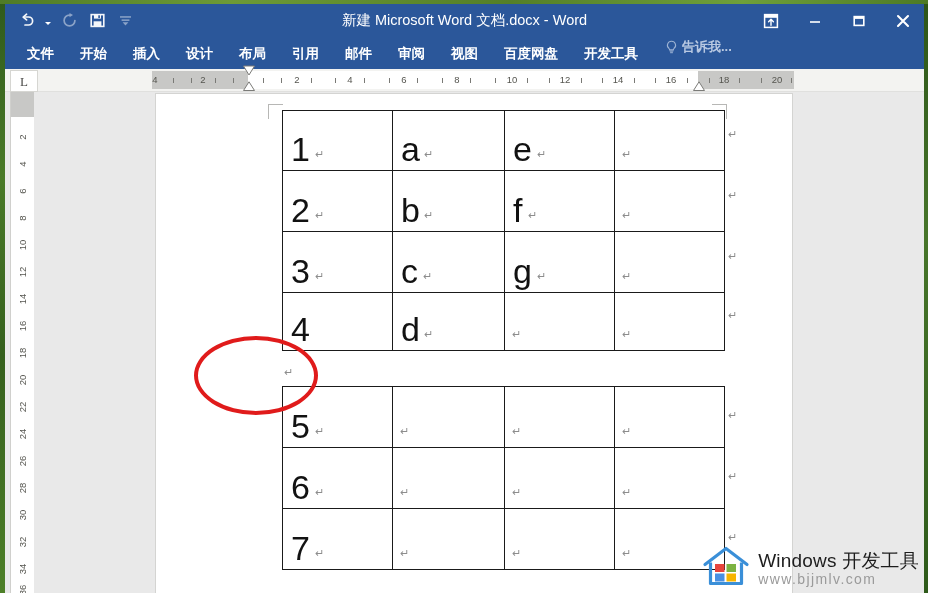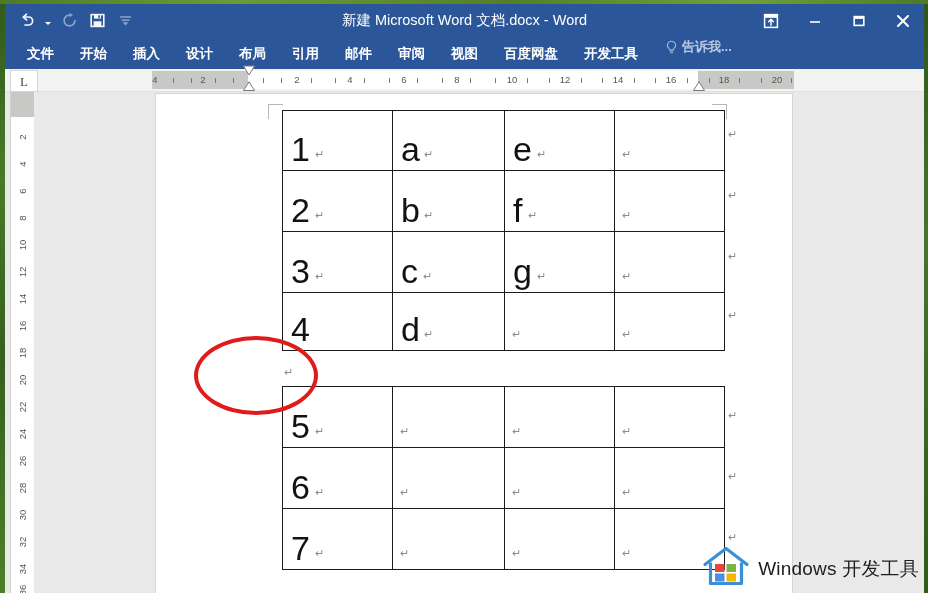--- a/index.html
+++ b/index.html
@@ -713,18 +713,19 @@
             <path d="M4 19.5 L25 3.5 L46 19.5" fill="none" stroke="#3a8fd8" stroke-width="3.2" stroke-linecap="round" stroke-linejoin="round"></path>
             <path d="M9.5 17.5 L9.5 38.5 L40.5 38.5 L40.5 17.5" fill="none" stroke="#3a8fd8" stroke-width="3.2" stroke-linejoin="round"></path>
             <rect x="14" y="19" width="9.5" height="8" fill="#e8453c"></rect>
             <rect x="25.5" y="19" width="9.5" height="8" fill="#7cb342"></rect>
             <rect x="14" y="28.5" width="9.5" height="8" fill="#4a90e2"></rect>
             <rect x="25.5" y="28.5" width="9.5" height="8" fill="#f7b500"></rect>
           </svg>
         </span>
         <span class="wm-text">
           <span class="wm-line1"><span>Windows </span><span class="cn">开发工具</span></span>
+          <span class="wm-line2" style="display:block;">www.bjjmlv.com</span>
         </span>
       </div>
 
     </div>
   </div>
 </div>
 
 </body></html>

